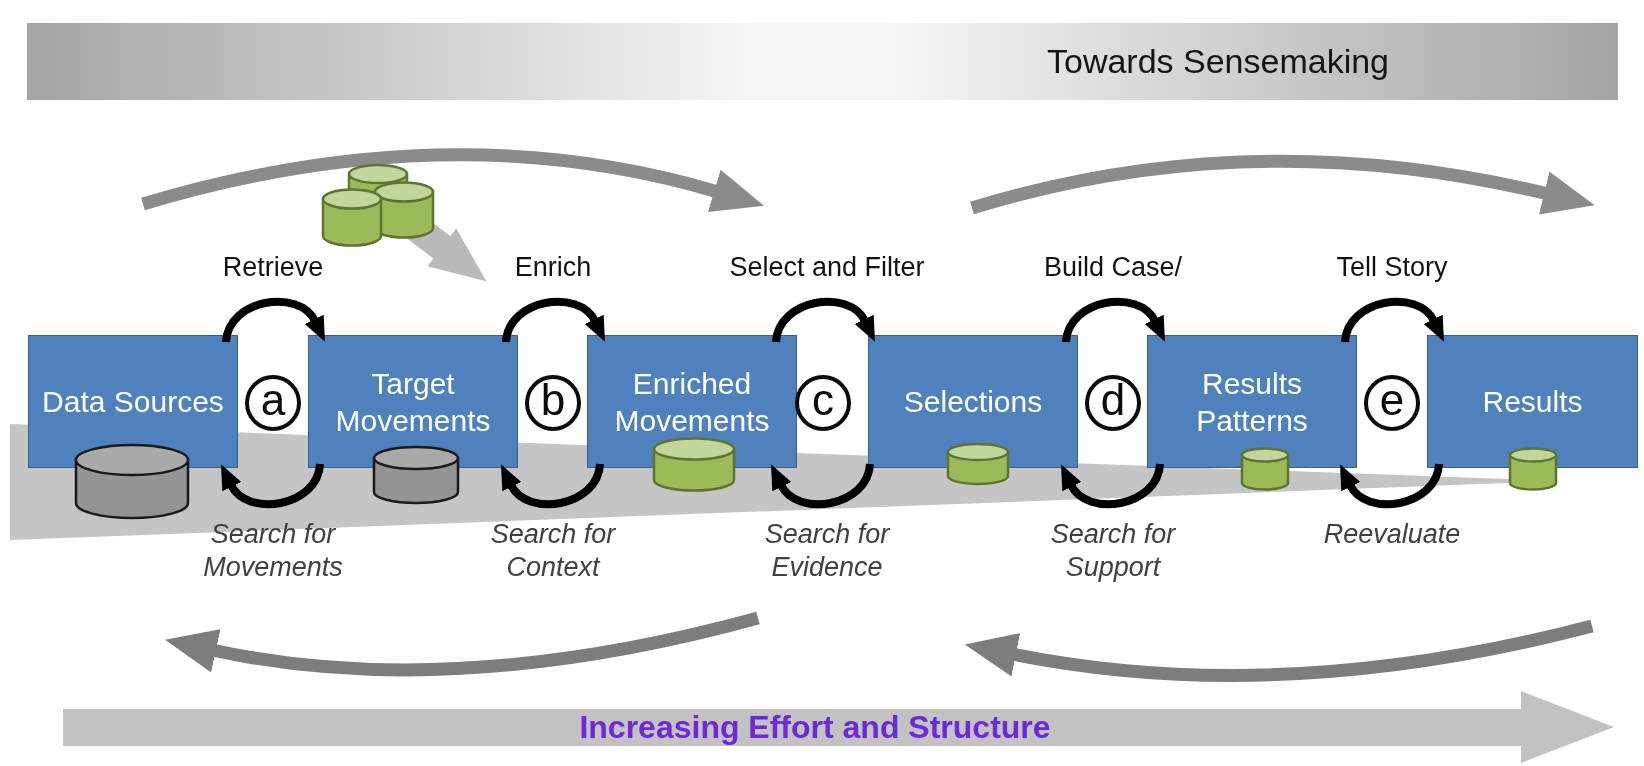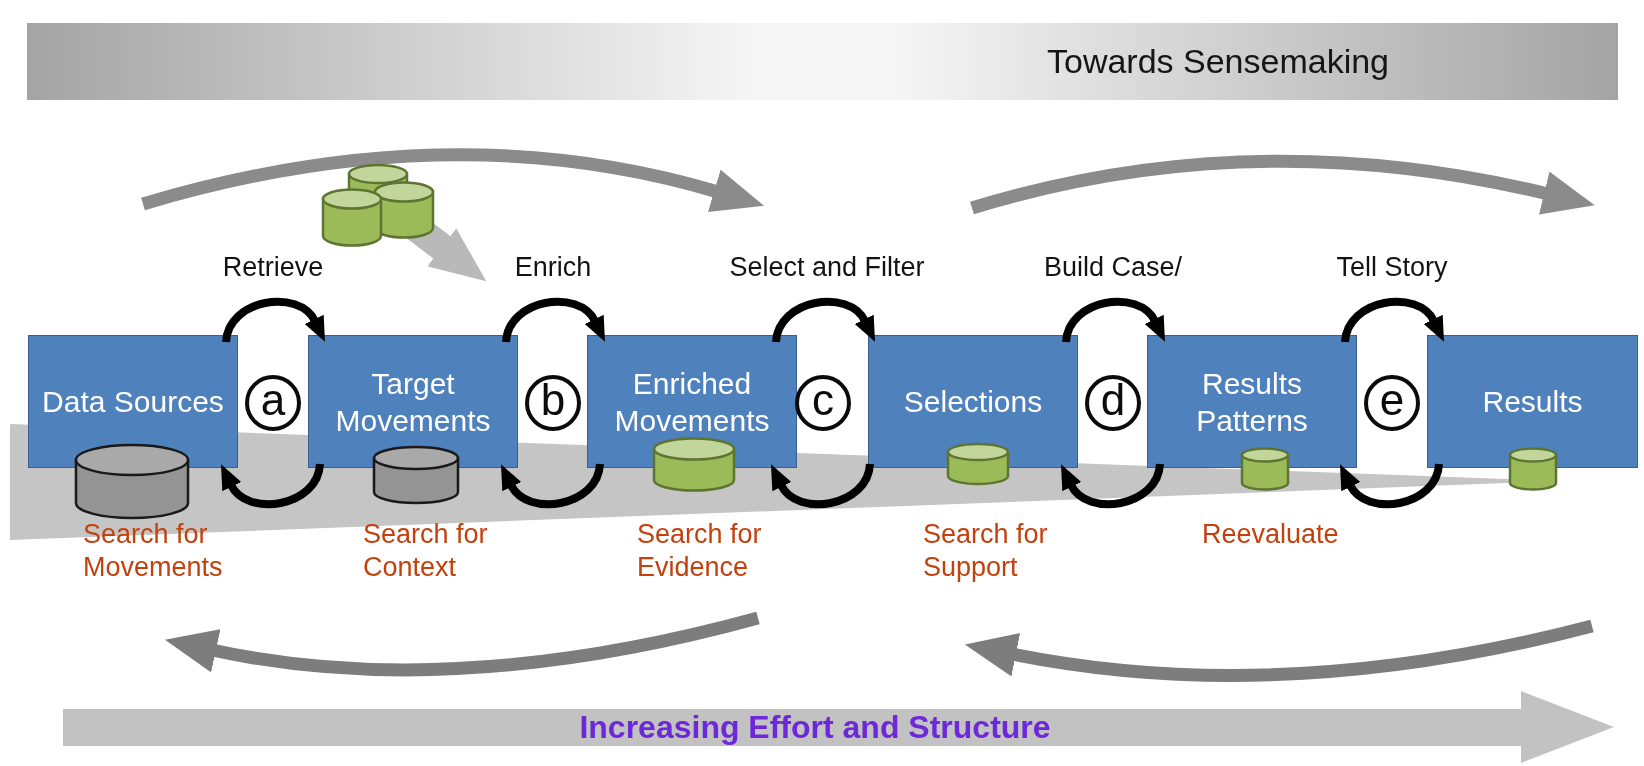--- a/index.html
+++ b/index.html
@@ -31,21 +31,21 @@
                border:4.5px solid #0b0b0b;border-radius:50%;background:#ffffff;
                display:flex;align-items:center;justify-content:center;
                font-size:44px;line-height:1;padding-bottom:6px;color:#0b0b0b;}
   .c0{left:245px;} .c1{left:525px;} .c2{left:795px;} .c3{left:1085px;} .c4{left:1364px;}
 
   
   .top-label{position:absolute;top:221px;height:62px;width:380px;transform:translateX(-50%);
              display:flex;flex-direction:column;justify-content:flex-end;
              text-align:center;font-size:27px;line-height:31px;color:#131313;}
   .bottom-label{position:absolute;top:518px;width:380px;transform:translateX(-50%);
-             font-size:27px;line-height:33px;color:#c2410c;}
+             text-align:center;font-size:27px;line-height:33px;color:#404040;font-style:italic;}
   .x0{left:273px;} .x1{left:553px;} .x2{left:827px;} .x3{left:1113px;} .x4{left:1392px;}
   .top-label span,.bottom-label span{display:block;}
 
   
   .footer-label{position:absolute;left:815px;top:709px;height:37px;line-height:37px;
                 transform:translateX(-50%);font-size:32px;font-weight:bold;color:#6d28d9;white-space:nowrap;}
 </style>
 </head>
 <body>
 

